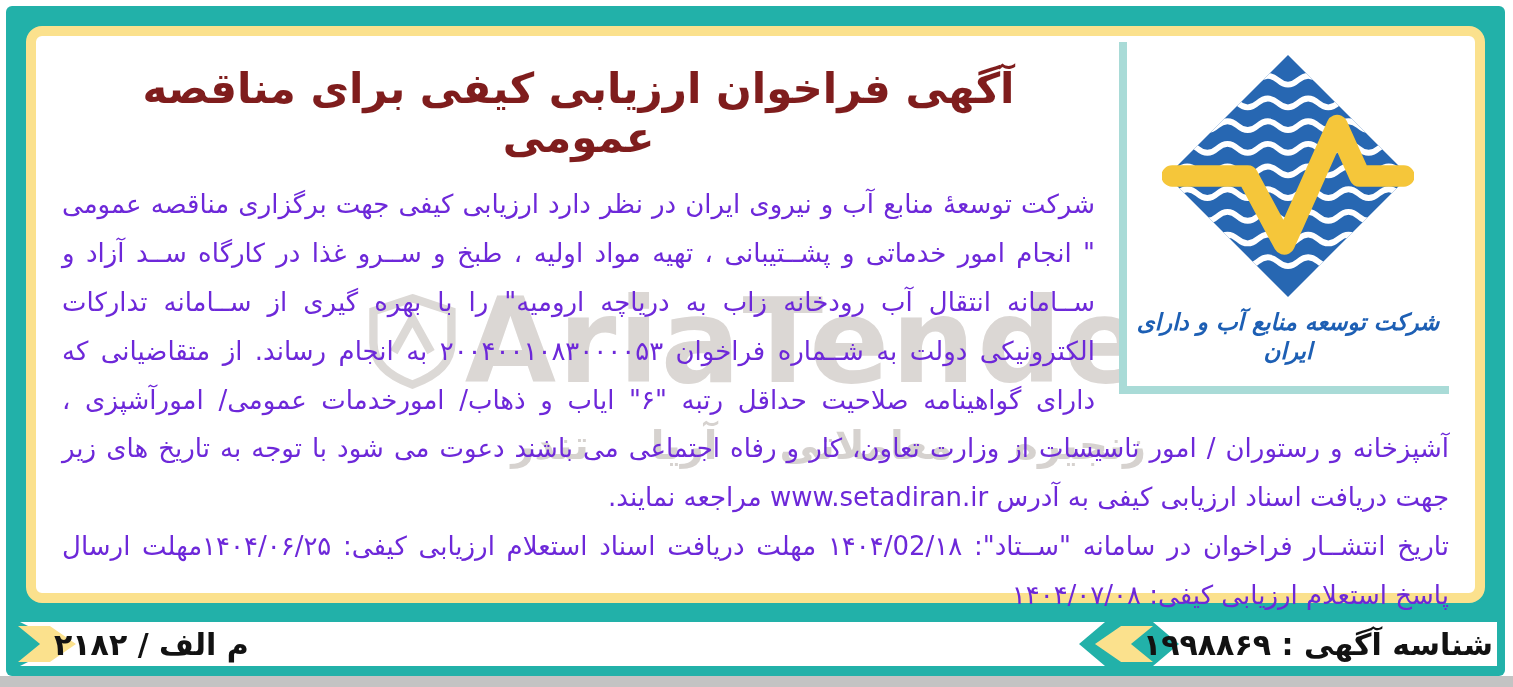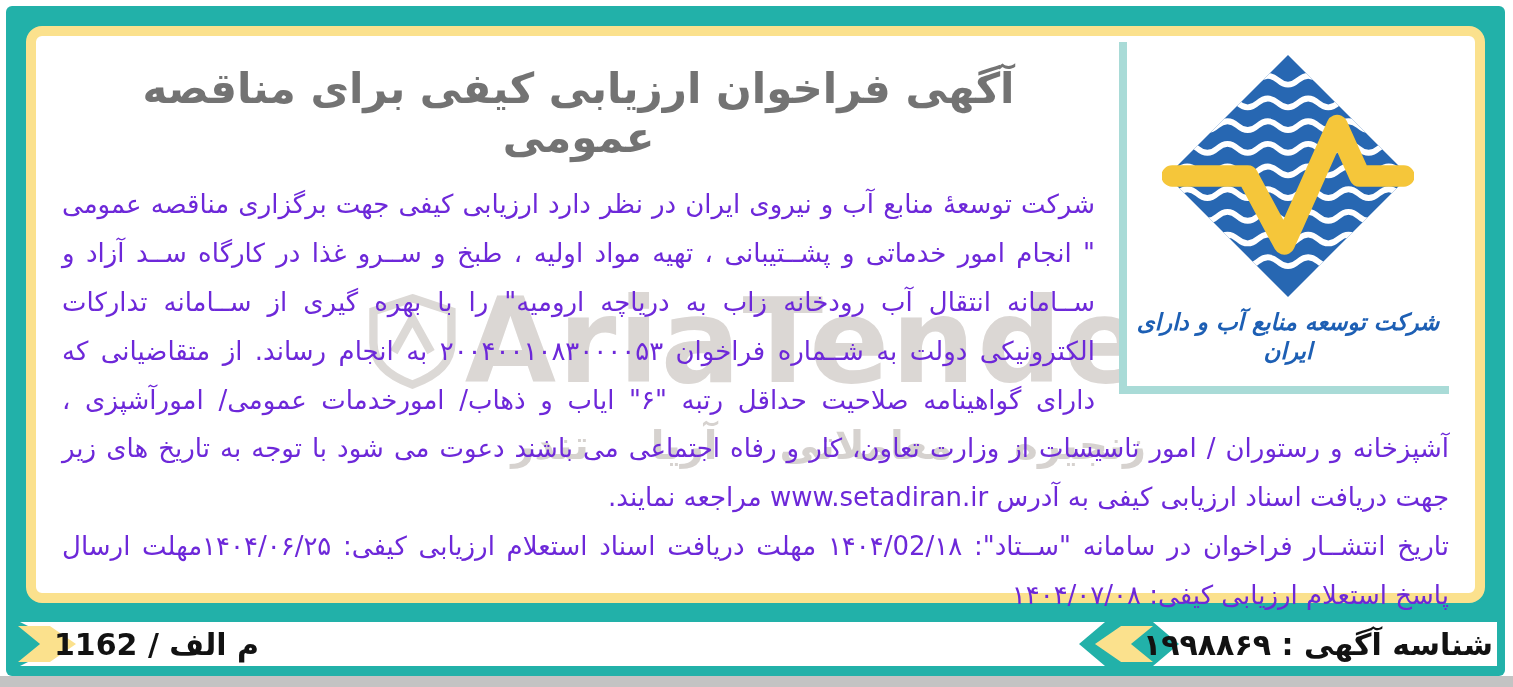--- a/index.html
+++ b/index.html
@@ -21,21 +21,21 @@
   
   .logo-box { float:right; width:330px; height:352px; background:#fff;
               border-right:0; border-top:0;
               border-left:8px solid #a9dbd7; border-bottom:8px solid #a9dbd7;
               margin:0 0 10px 24px; text-align:center; padding-top:8px;
               position:relative; z-index:2; }
   .logo-box svg.diamond { width:252px; height:252px; display:block; margin:0 auto; }
   .logo-caption { display:block; margin-top:6px; color:#1d5fb4; font-weight:bold;
                   font-style:italic; font-size:23px; line-height:1.25; direction:rtl; }
 
-  .ad-title { text-align:center; font-weight:900; font-size:42px; color:#737373;
+  .ad-title { text-align:center; font-weight:900; font-size:42px; color:#7f1d1d;
               margin:22px 0 18px 0; letter-spacing:-1px; position:relative; z-index:1; }
 
   .ad-body p { direction:rtl; text-align:justify; color:#6d28d9;
                font-size:26px; line-height:1.88; font-weight:500;
                position:relative; z-index:1; }
 
   
   .watermark { position:absolute; left:330px; top:230px; width:840px; z-index:0;
                text-align:left; pointer-events:none; }
   .wm-row { display:flex; align-items:center; gap:6px; }
@@ -121,20 +121,20 @@
         </div>
 
       </div>
     </div>
 
     <div class="bottom-bar">
       <div class="seg seg-long"></div>
       <div class="seg seg-right"></div>
       <span class="chev chev-left-end"></span>
       <span class="chev chev-junction"></span>
-      <span class="footer-text footer-left-label">م الف / 1162</span>
+      <span class="footer-text footer-left-label">م الف / ۲۱۸۲</span>
       <span class="footer-text footer-right-label">شناسه آگهی : ۱۹۹۸۸۶۹</span>
     </div>
 
   </div>
 
   <div class="gray-strip"></div>
 </div>
 
 </body></html>

